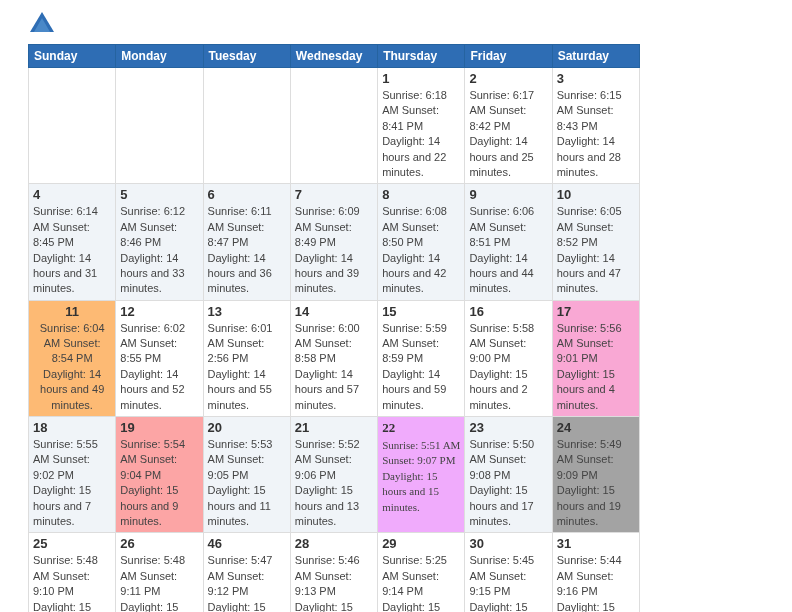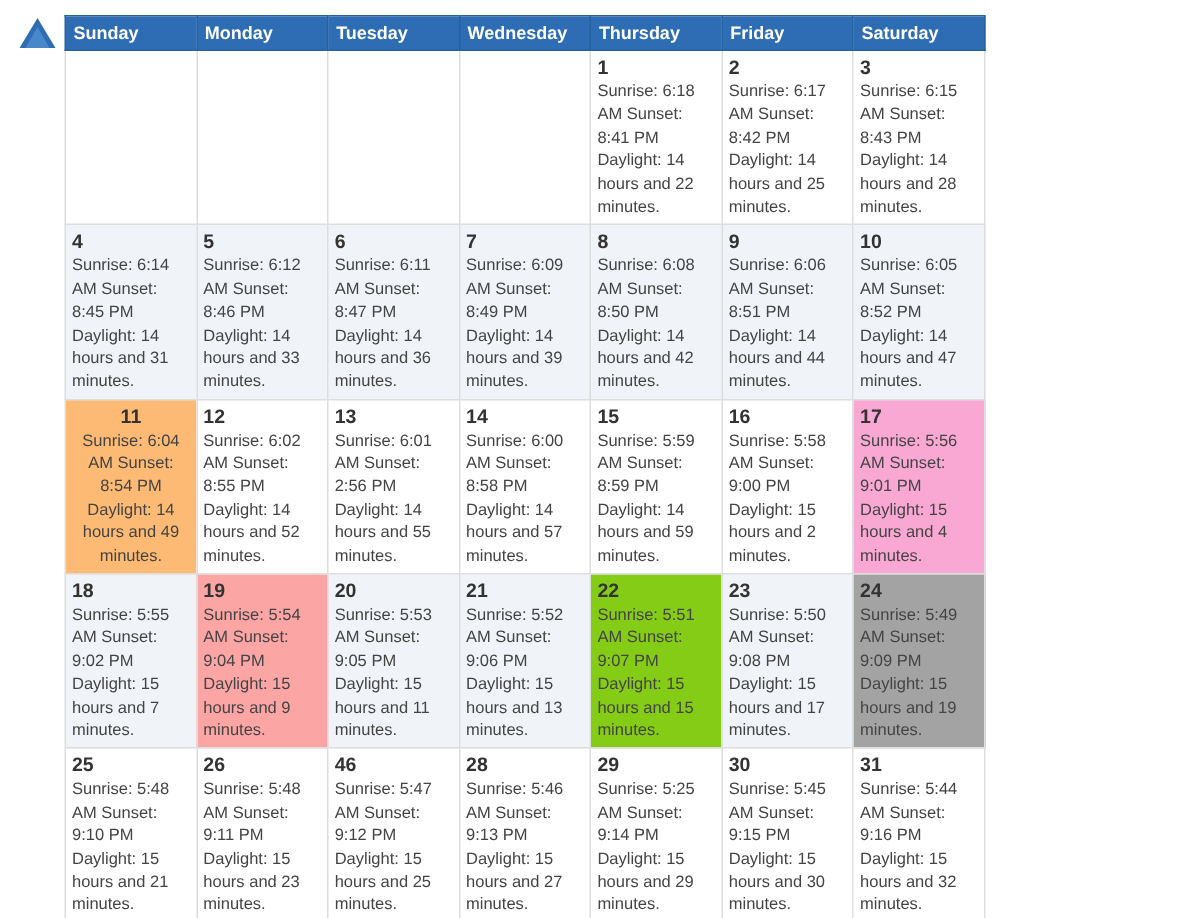--- a/index.html
+++ b/index.html
@@ -6,23 +6,23 @@
     body {
       width: 792px;
       height: 612px;
       font-family: Arial, sans-serif;
       background: #fff;
       overflow: hidden;
     }
     .page {
       width: 668px;
       height: 612px;
-      padding: 10px 11px;
+      padding: 10px 28px;
       display: flex;
-      flex-direction: row;
+      flex-direction: column;
     }
     .header {
       display: flex;
       justify-content: space-between;
       align-items: flex-start;
       margin-bottom: 6px;
     }
     .logo {
       display: flex;
       align-items: center;
@@ -289,21 +289,21 @@
 Daylight: 15 hours
 and 11 minutes.</div>
           </td>
           <td style="background: rgb(240, 244, 248);">
             <span class="day-num">21</span>
             <div class="day-detail">Sunrise: 5:52 AM
 Sunset: 9:06 PM
 Daylight: 15 hours
 and 13 minutes.</div>
           </td>
-          <td style="background: #84cc16;">
+          <td style="background: #f0abfc; font-family: Liberation Serif, serif;">
             <span class="day-num">22</span>
             <div class="day-detail">Sunrise: 5:51 AM
 Sunset: 9:07 PM
 Daylight: 15 hours
 and 15 minutes.</div>
           </td>
           <td style="background: rgb(240, 244, 248);">
             <span class="day-num">23</span>
             <div class="day-detail">Sunrise: 5:50 AM
 Sunset: 9:08 PM

